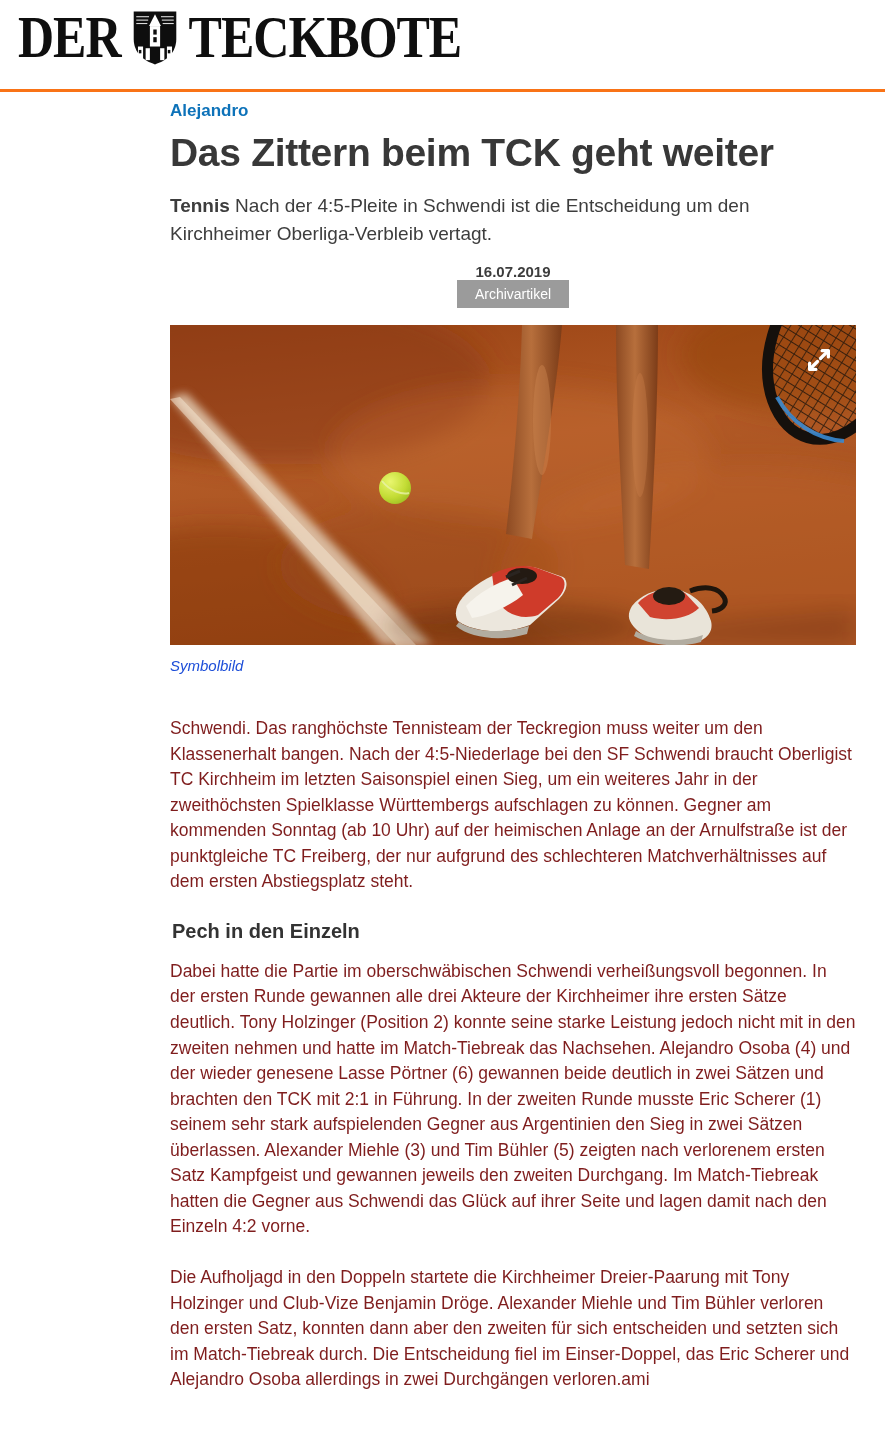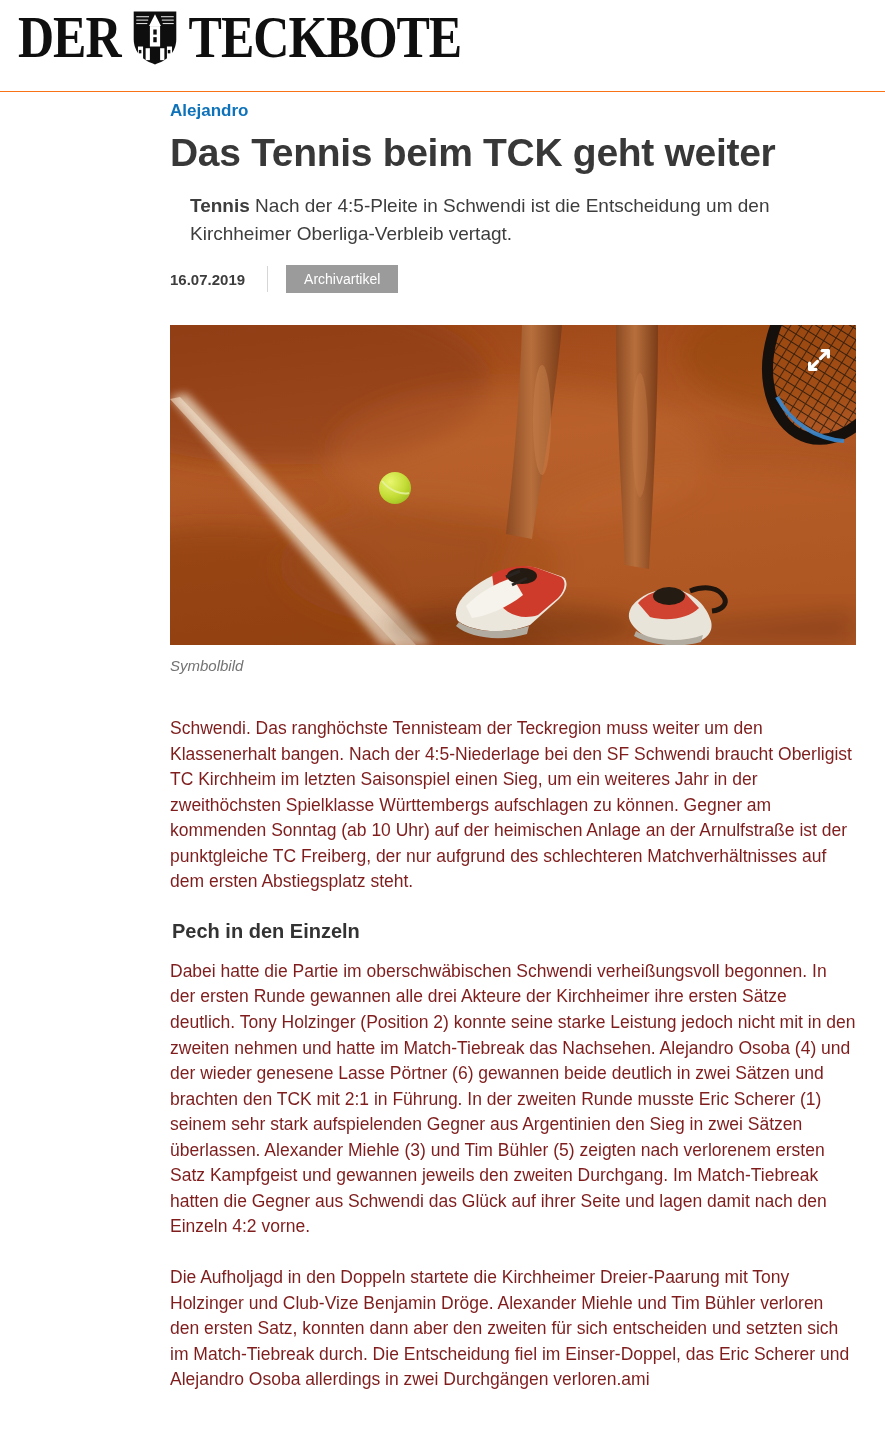--- a/index.html
+++ b/index.html
@@ -5,61 +5,61 @@
   * { margin:0; padding:0; box-sizing:border-box; }
   html,body { background:#ffffff; }
   body {
     width:885px; min-height:1435px; margin:0 auto;
     font-family:"Liberation Sans", sans-serif;
     color:#3d3d3d;
     -webkit-font-smoothing:antialiased;
   }
 
   
-  .site-header { height:92px; border-bottom:1px solid #f97316; padding:8px 0 0 18px; }
+  .site-header { height:92px; border-bottom:3px solid #f97316; padding:8px 0 0 18px; }
   .masthead { display:flex; align-items:center; gap:9px; color:#0f0f0f; text-decoration:none; }
   .masthead .word {
     font-family:"Liberation Serif", serif; font-weight:bold;
     font-size:50px; letter-spacing:-1px; line-height:1;
     transform:scaleY(1.18); transform-origin:center 60%;
   }
   .crest { width:46px; height:60px; display:inline-block; margin:0 2px; }
 
   
   .content { margin-left:170px; width:686px; padding-top:9px; }
 
   .category {
     display:inline-block; color:#0d72b9; font-weight:bold;
     font-size:17px; text-decoration:none; cursor:pointer;
   }
   h1.title {
     margin-top:9px; font-size:39px; line-height:1.18;
     font-weight:bold; color:#383838; letter-spacing:-.3px;
   }
-  .lead { margin-top:16px; font-size:19px; line-height:1.45; color:#3d3d3d;margin-left:20px; }
+  .lead { margin-top:16px; font-size:19px; line-height:1.45; color:#3d3d3d; }
   .lead .lead-prefix { font-weight:bold; }
 
-  .meta { margin-top:16px; display:flex; align-items:center; height:32px; }
+  .meta { margin-top:16px; display:flex; align-items:center; height:32px;flex-direction:column; }
   .meta .date { font-size:15px; font-weight:bold; color:#3d3d3d; }
   .meta .vsep { width:1px; height:26px; background:#d6d6d6; margin:0 18px 0 22px; }
   .badge {
     background:#9b9b9b; color:#ffffff; font-size:14px;
     padding:7px 18px; border:none; line-height:1; display:inline-block;
   }
 
   
   figure { margin-top:30px; }
   .imgwrap { position:relative; width:686px; height:320px; overflow:hidden; cursor:pointer; }
   .imgwrap svg.scene { display:block; width:686px; height:320px; }
   .expand-btn {
     position:absolute; top:20px; right:22px; width:30px; height:30px;
     background:transparent; border:none; cursor:pointer; padding:0;
   }
   figcaption {
-    margin-top:12px; font-style:italic; color:#737373; font-size:15px;
+    margin-top:12px; font-style:italic; color:#1d4ed8; font-size:15px;
   }
 
   
   .article-body { margin-top:42px; padding-bottom:22px; }
   .article-body p {
     font-size:17.5px; line-height:1.46; color:#7f1d1d; margin-bottom:25px;
   }
   .article-body h2 {
     font-size:20px; font-weight:bold; color:#333333; margin:16px 0 16px 2px;
   }
@@ -98,21 +98,21 @@
       </svg>
     </span>
     <span class="word">TECKBOTE</span>
   </a>
 </header>
 
 <main class="content">
 
   <a class="category">Alejandro</a>
 
-  <h1 class="title">Das Tennis beim TCK geht weiter</h1>
+  <h1 class="title">Das Zittern beim TCK geht weiter</h1>
 
   <p class="lead"><span class="lead-prefix">Tennis</span><span> Nach der 4:5-Pleite in Schwendi ist die Entscheidung um den Kirchheimer Oberliga-Verbleib vertagt.</span></p>
 
   <div class="meta">
     <span class="date">16.07.2019</span>
     <span class="vsep"></span>
     <span class="badge">Archivartikel</span>
   </div>
 
   <figure>

